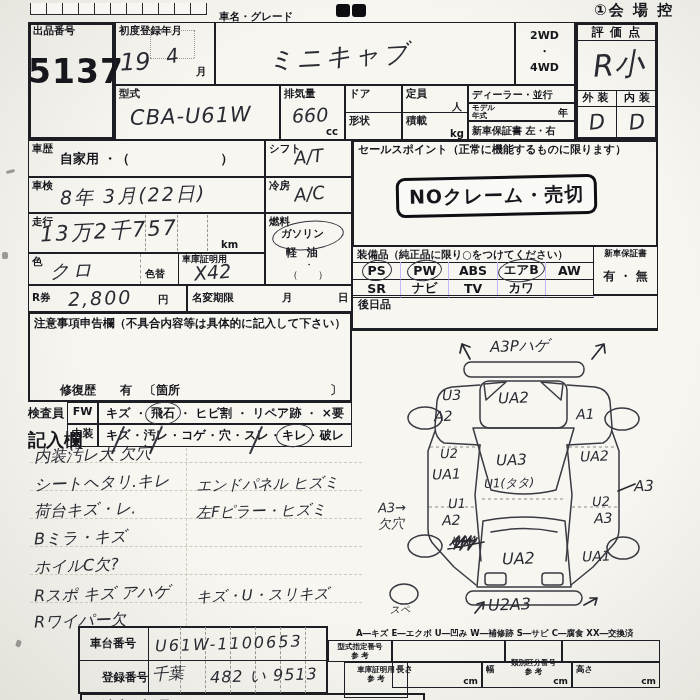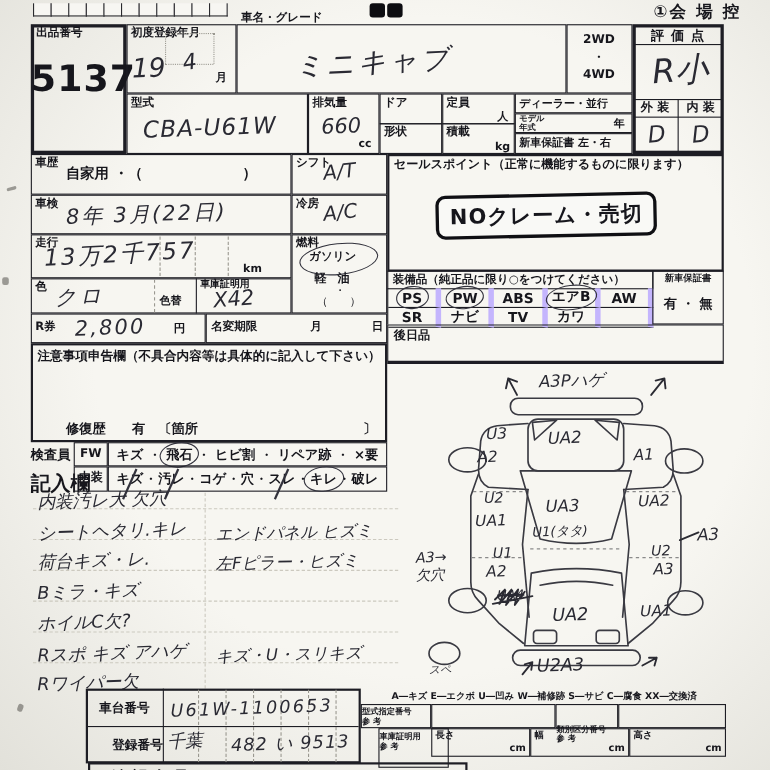--- a/index.html
+++ b/index.html
@@ -19,30 +19,30 @@
   .blob{display:inline-block;width:14px;height:13px;background:#0d0d11;border-radius:3px;margin:0 2px -1px 0;vertical-align:baseline}
   .vdot{position:absolute;border-left:1px dashed #9a9890;width:0}
   .vsolid{position:absolute;border-left:1px solid #1d1d24;width:0}
   .hline{position:absolute;border-top:1px solid #1d1d24;height:0}
   .gline{position:absolute;left:30px;width:332px;border-top:1px dashed #ccc9bf;height:0}
   .stamp{position:absolute;border:3.5px solid #0f0f13;border-radius:9px;padding:4px 10px;
          font-size:19px;font-weight:900;letter-spacing:1px;transform:rotate(-1.2deg);background:rgba(252,252,250,.55)}
   .eq-grid{position:absolute;left:352px;top:262px;width:242px;height:33px;display:grid;
            grid-template-columns:repeat(5,1fr);grid-template-rows:1fr 1fr;border-left:1px solid #1d1d24;box-sizing:border-box}
   .eq-cell{display:flex;align-items:center;justify-content:center;font-weight:bold;font-size:12.5px;
-           border-right:5px solid #c4b5fd;border-bottom:1px solid #1d1d24;position:relative;overflow:visible}
+           border-right:1px solid #c4b5fd;border-bottom:1px solid #1d1d24;position:relative;overflow:visible}
   .mk-circle{position:relative;display:inline-block}
   .mk-circle::after{content:"";position:absolute;left:-6px;right:-6px;top:-3px;bottom:-3px;
            border:1.5px solid #32323c;border-radius:50%;transform:rotate(-7deg)}
   .mk-slash{position:relative;display:inline-block}
   .mk-slash::after{content:"";position:absolute;left:45%;top:-2px;width:1.5px;height:30px;background:#32323c;transform:rotate(24deg)}
   .insp-items{position:absolute;display:flex;align-items:center;justify-content:space-between;
            padding:0 8px;box-sizing:border-box;font-weight:600;font-size:12px;overflow:visible}
   .sep{font-size:11px}
-  .two{font-size:7.5px;font-weight:bold;text-align:left;line-height:1.15;width:100%}
+  .two{font-size:7.5px;font-weight:bold;text-align:center;line-height:1.15;width:100%}
   .cmu{position:absolute;right:3px;bottom:1px;font-size:9px;font-weight:bold}
   .scribble{text-decoration:line-through;text-decoration-thickness:2px}
   #diagram{position:absolute;left:378px;top:333px;width:322px;height:300px}
   #diagram span{position:absolute}
   .ln{fill:none;stroke:#3a3a42;stroke-width:1.5;stroke-linecap:round;stroke-linejoin:round}
   .dsh{fill:none;stroke:#8a8a8a;stroke-width:1.1;stroke-dasharray:3 3}
   .hand{fill:none;stroke:#2b2b33;stroke-width:1.7;stroke-linecap:round;stroke-linejoin:round}
   .smudge{position:absolute;background:#55544e;border-radius:2px;opacity:.55}
 </style>
 </head>

